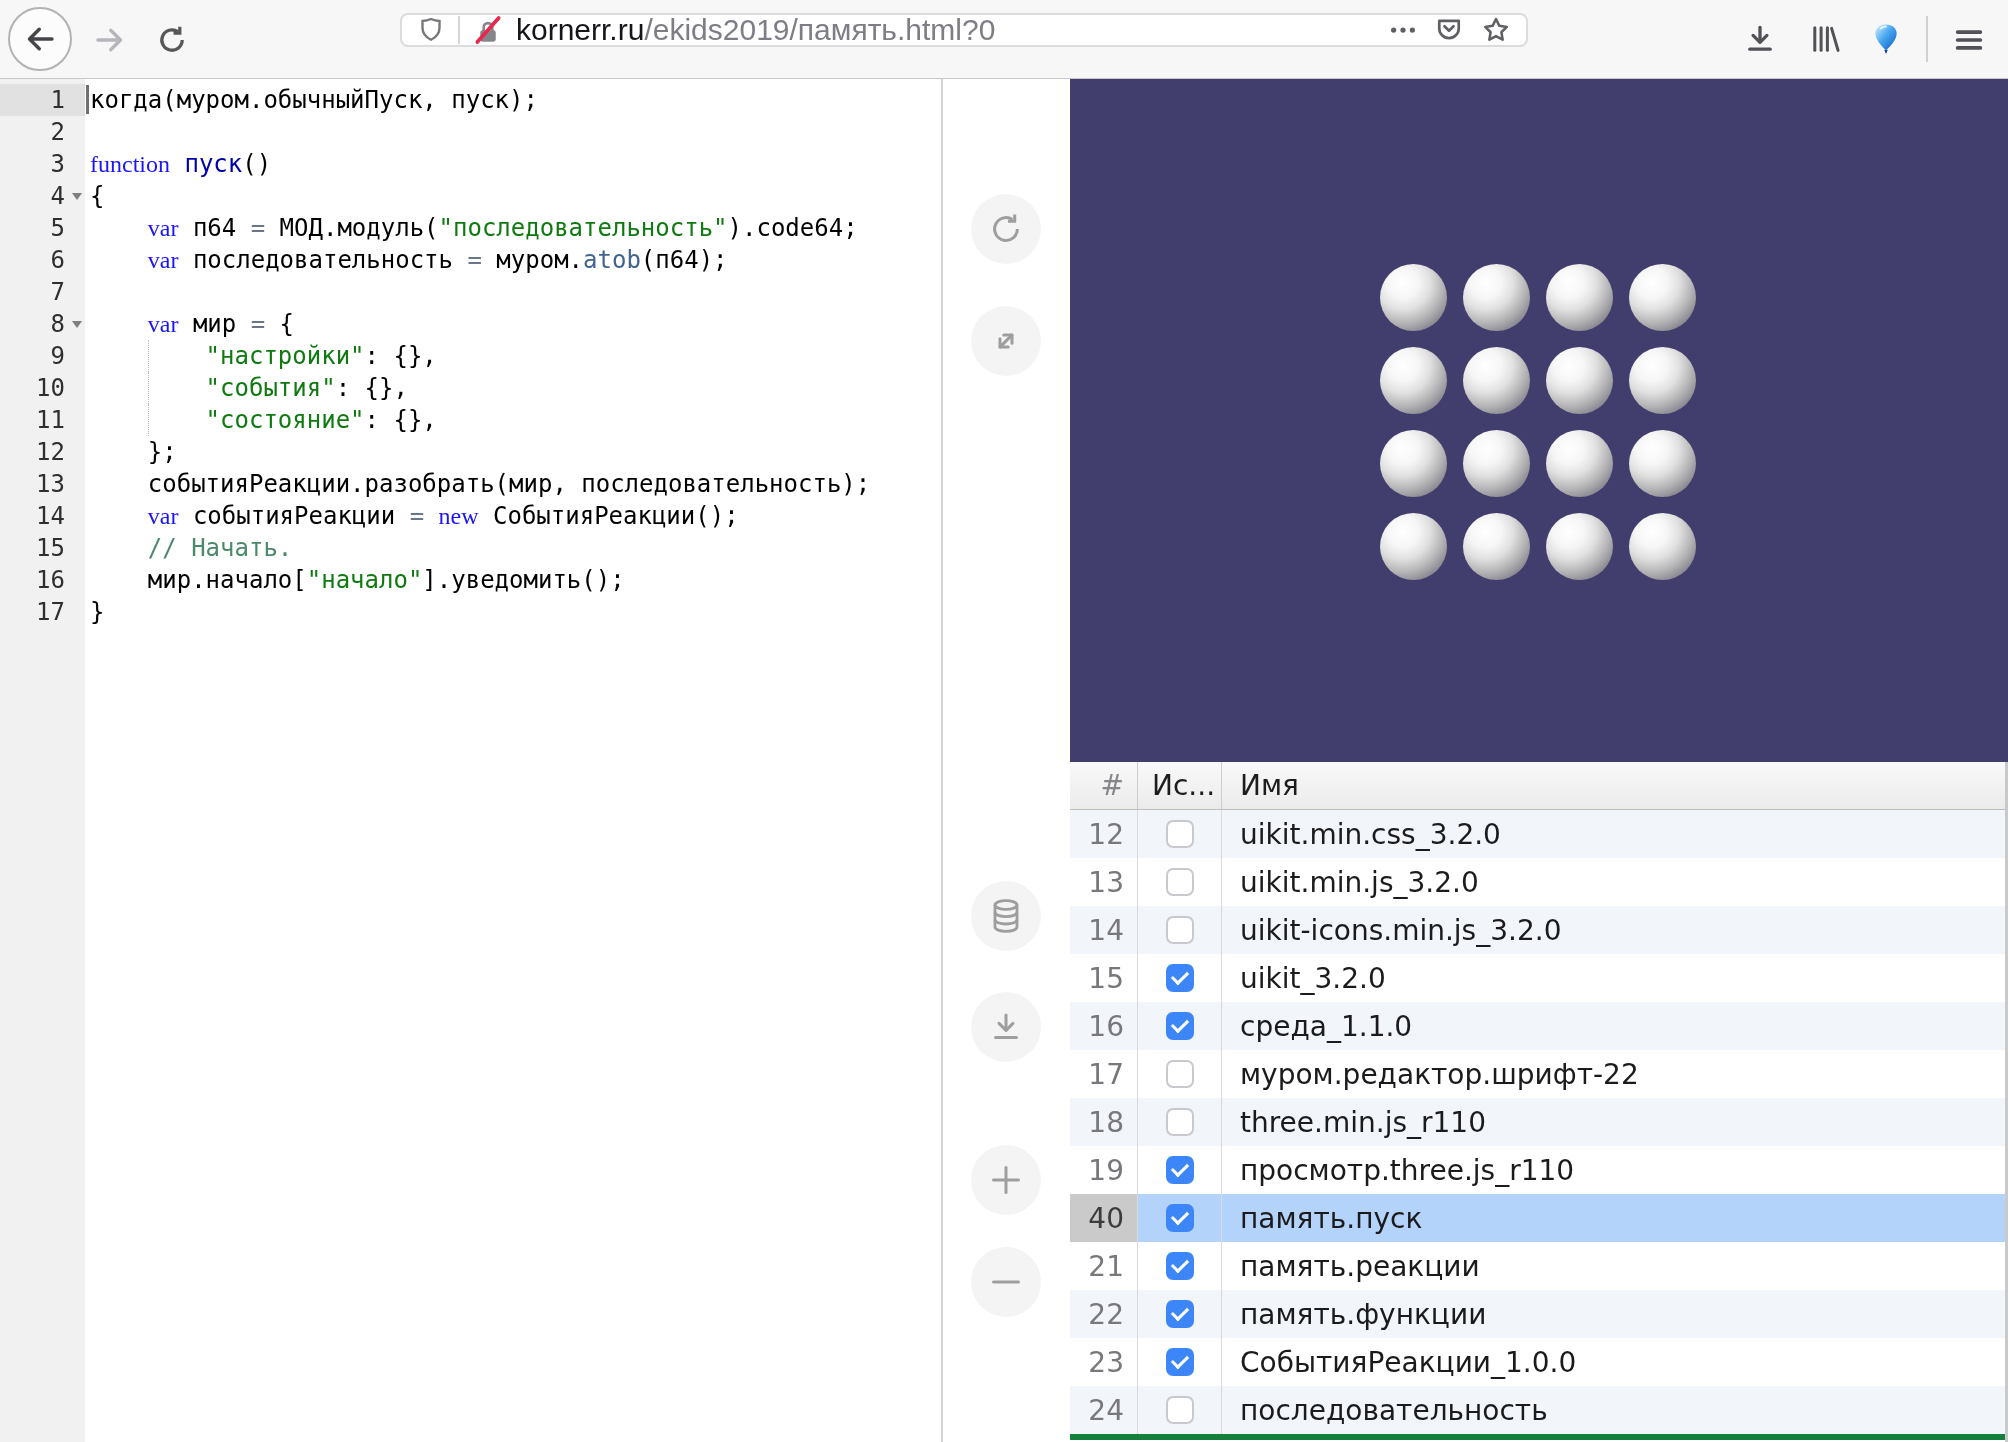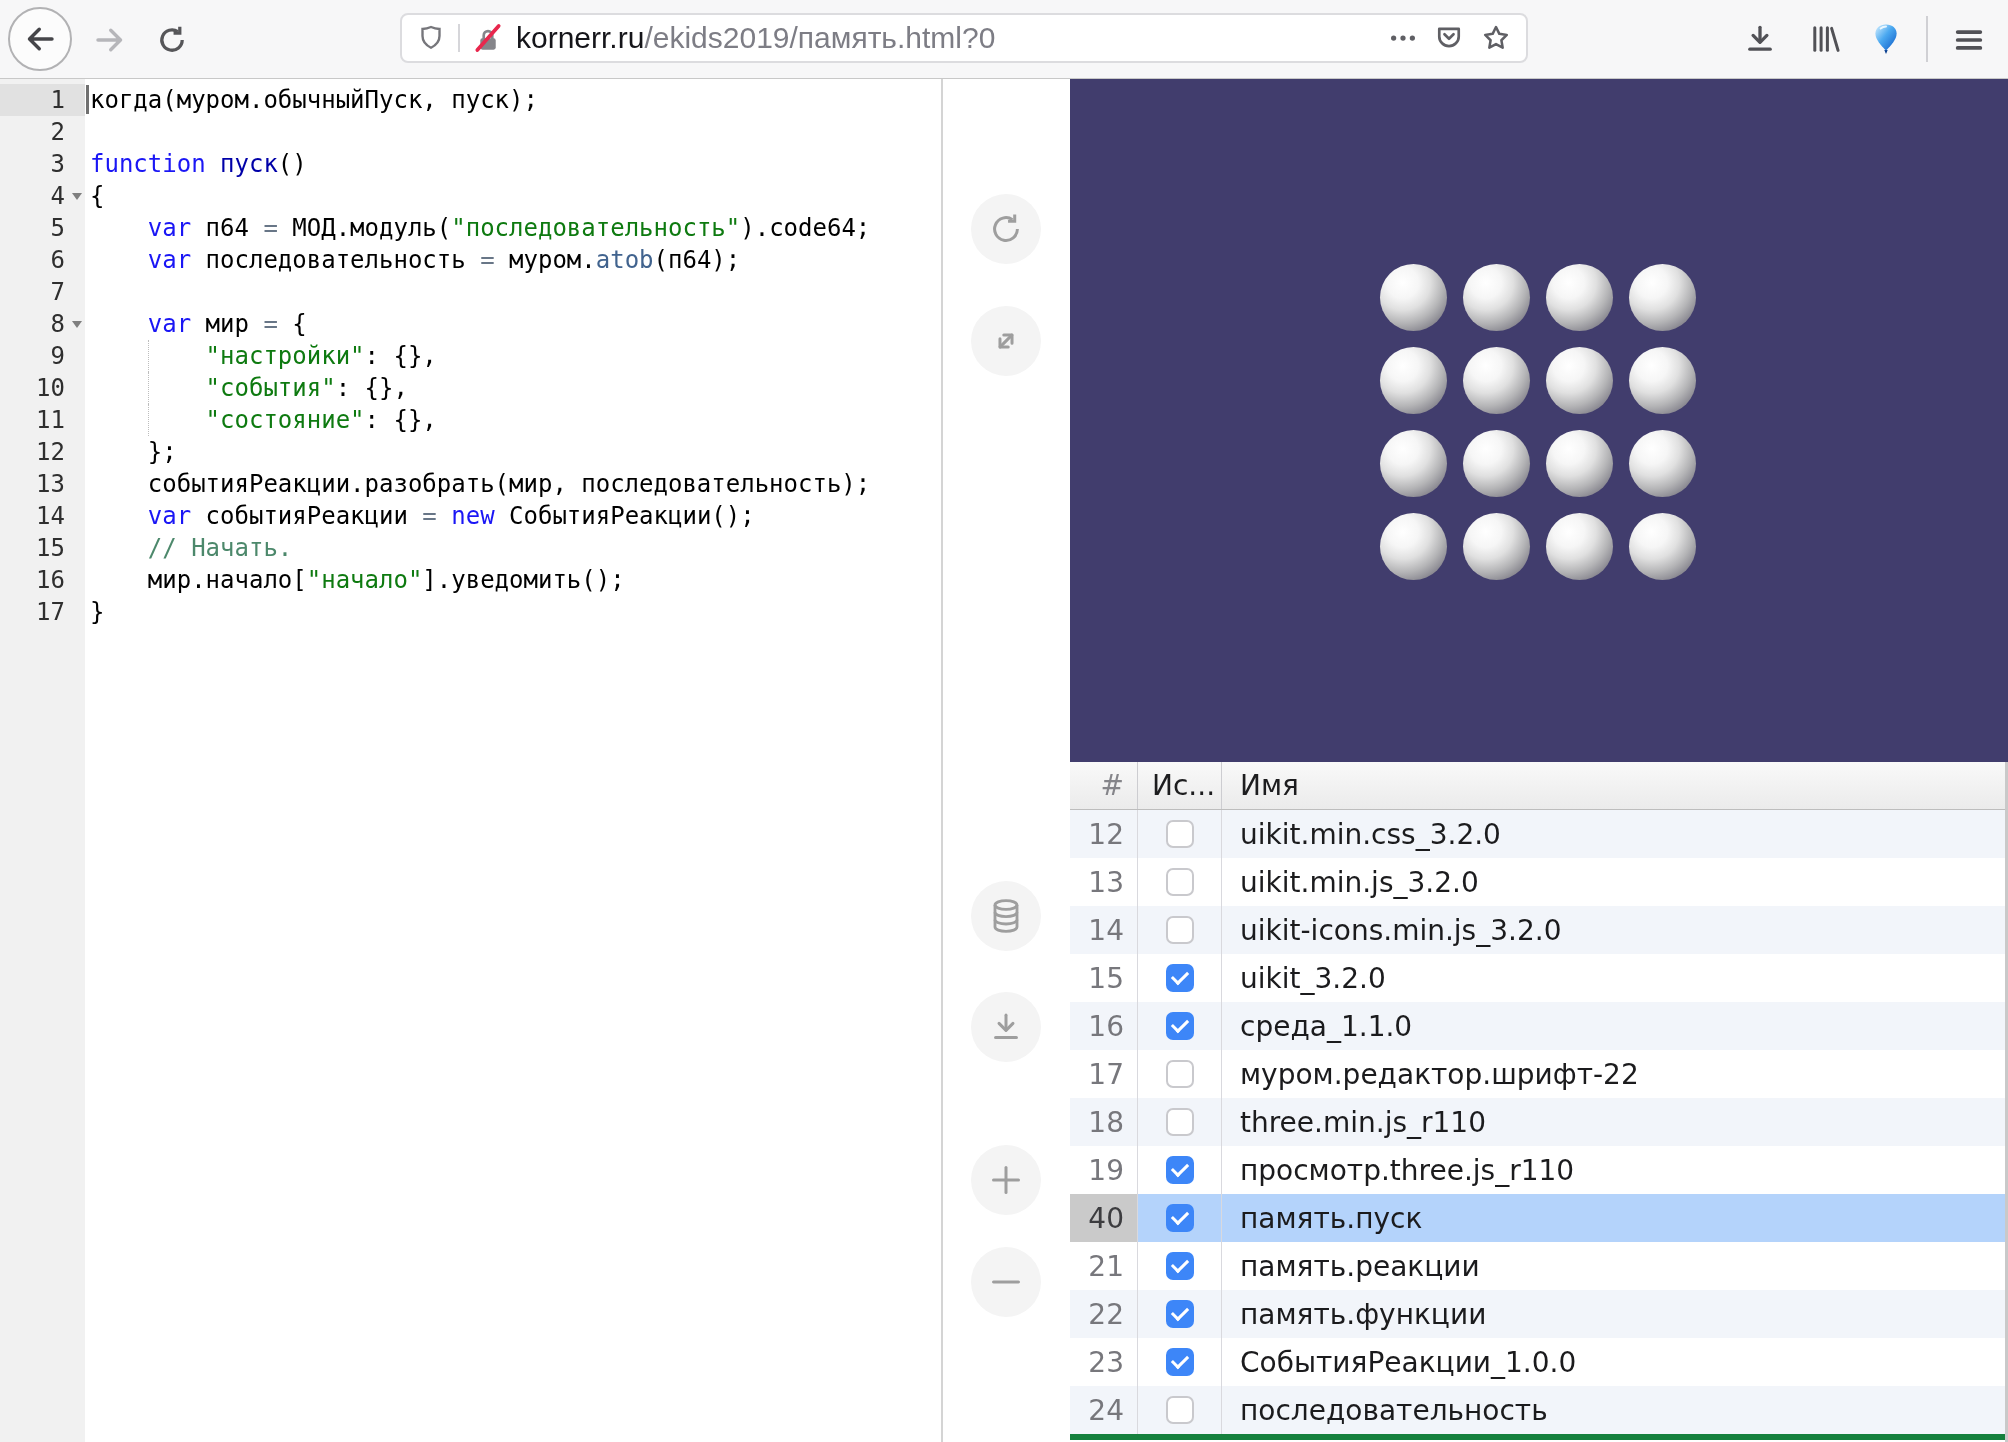--- a/index.html
+++ b/index.html
@@ -9,42 +9,42 @@
     --canvas-bg:#413d6d; --sel-row:#b4d3fb; --sel-gut:#cacaca; --cb-blue:#3d86f8;
     --c-kw:#1a16f5; --c-fn:#0000a8; --c-st:#0e7a10; --c-cm:#4c886b; --c-op:#687687; --c-su:#41638e;
   }
 
   
   .toolbar{position:absolute;left:0;top:0;right:0;height:78px;background:#f7f7f8;border-bottom:1px solid #c8c8c8;z-index:5;}
   .tb-abs{position:absolute;display:flex;align-items:center;justify-content:center;}
   .back-btn{left:8px;top:7px;width:64px;height:64px;border:2px solid #b2b2b4;border-radius:50%;background:#fcfcfc;box-sizing:border-box;}
   .fwd-btn{left:92px;top:22px;width:36px;height:36px;}
   .reload-btn{left:155px;top:23px;width:34px;height:34px;}
-  .urlbar{position:absolute;left:400px;top:13px;width:1128px;height:50px;background:#fff;border:2px solid #dcdcdf;border-radius:8px;box-sizing:border-box;display:flex;align-items:center;padding:0 14px;}
+  .urlbar{position:absolute;left:400px;top:13px;width:1128px;height:34px;background:#fff;border:2px solid #dcdcdf;border-radius:8px;box-sizing:border-box;display:flex;align-items:center;padding:0 14px;}
   .urlbar-sep{width:2px;height:28px;background:#d6d6da;margin:0 12px;flex:none;}
   .url-text{margin-left:12px;font-size:30px;color:#7d7d85;white-space:nowrap;}
   .url-text .host{color:#15151a;}
   .urlbar-right{margin-left:auto;display:flex;align-items:center;gap:15px;}
   .dl-btn{left:1742px;top:21px;width:36px;height:36px;}
   .lib-btn{left:1807px;top:21px;width:36px;height:36px;}
   .gem-btn{left:1869px;top:22px;width:34px;height:34px;}
   .tb-vsep{position:absolute;left:1926px;top:16px;width:2px;height:46px;background:#d0d0d4;}
   .menu-btn{left:1952px;top:23px;width:34px;height:34px;}
 
   
   .editor{position:absolute;left:0;top:79px;width:941px;height:1363px;background:#fff;
     font-family:"DejaVu Sans Mono",monospace;font-size:24px;line-height:32px;}
   .gutter{position:absolute;left:0;top:0;bottom:0;width:85px;background:#f1f1f1;padding-top:5px;box-sizing:border-box;}
   .gutter-line{height:32px;text-align:right;padding-right:20px;color:#2f2f2f;position:relative;box-sizing:border-box;}
   .gutter-line.active{background:#e1e1e1;}
   .fold{position:absolute;right:3px;top:13px;width:0;height:0;border-left:5px solid transparent;border-right:5px solid transparent;border-top:7px solid #7f7f7f;}
   .code{position:absolute;left:85px;top:5px;right:0;}
   .code-line{height:32px;white-space:pre;position:relative;padding-left:5px;color:#141414;}
   .guide{position:absolute;left:63px;top:0;height:32px;border-left:1px dotted #bdbdbd;}
-  .tk-pl{color:#000000;} .tk-kw{color:var(--c-kw);} .tk-fn{color:var(--c-fn);}
+  .tk-pl{color:#000000;} .tk-kw{color:var(--c-kw);font-family:Liberation Serif, serif;} .tk-fn{color:var(--c-fn);}
   .tk-st{color:var(--c-st);} .tk-cm{color:var(--c-cm);} .tk-op{color:var(--c-op);} .tk-su{color:var(--c-su);}
   .cursor{position:absolute;left:86px;top:6px;width:3px;height:29px;background:#707070;}
 
   
   .splitter{position:absolute;left:941px;top:79px;width:2px;bottom:0;background:#d4d4d4;}
   .tools{position:absolute;left:943px;top:79px;width:127px;bottom:0;background:#fff;}
   .tool-btn{position:absolute;left:28px;width:70px;height:70px;border-radius:50%;background:#f4f4f4;display:flex;align-items:center;justify-content:center;}
   .tb-1{top:115px;} .tb-2{top:227px;} .tb-3{top:802px;} .tb-4{top:913px;} .tb-5{top:1066px;} .tb-6{top:1168px;}
 
   

